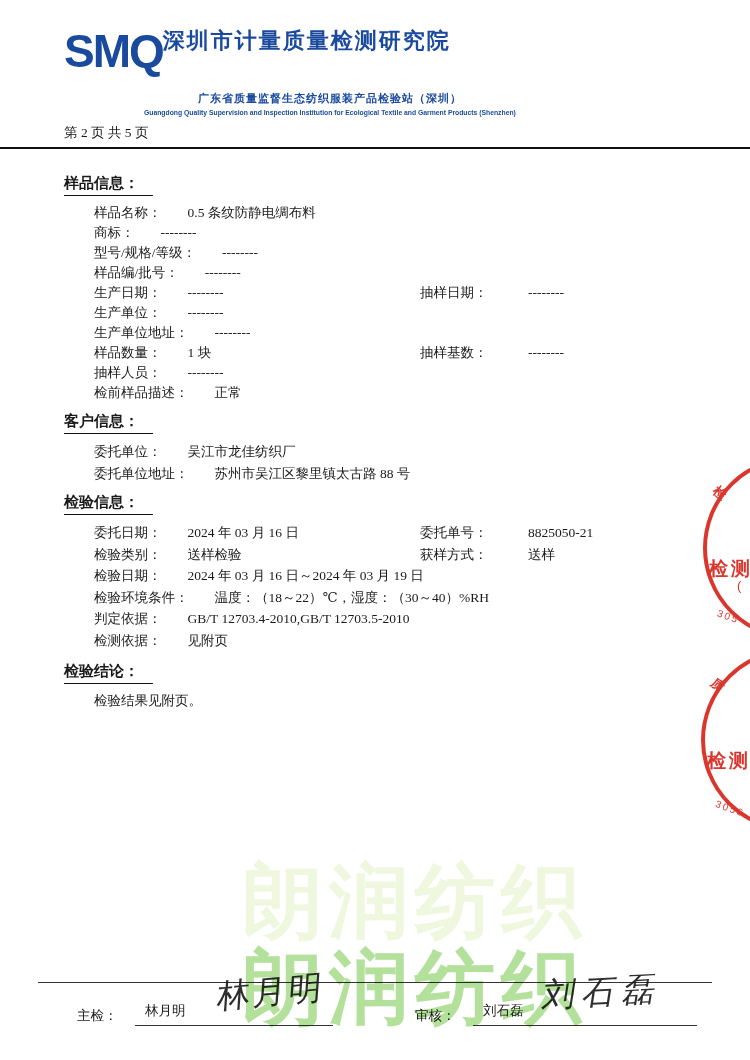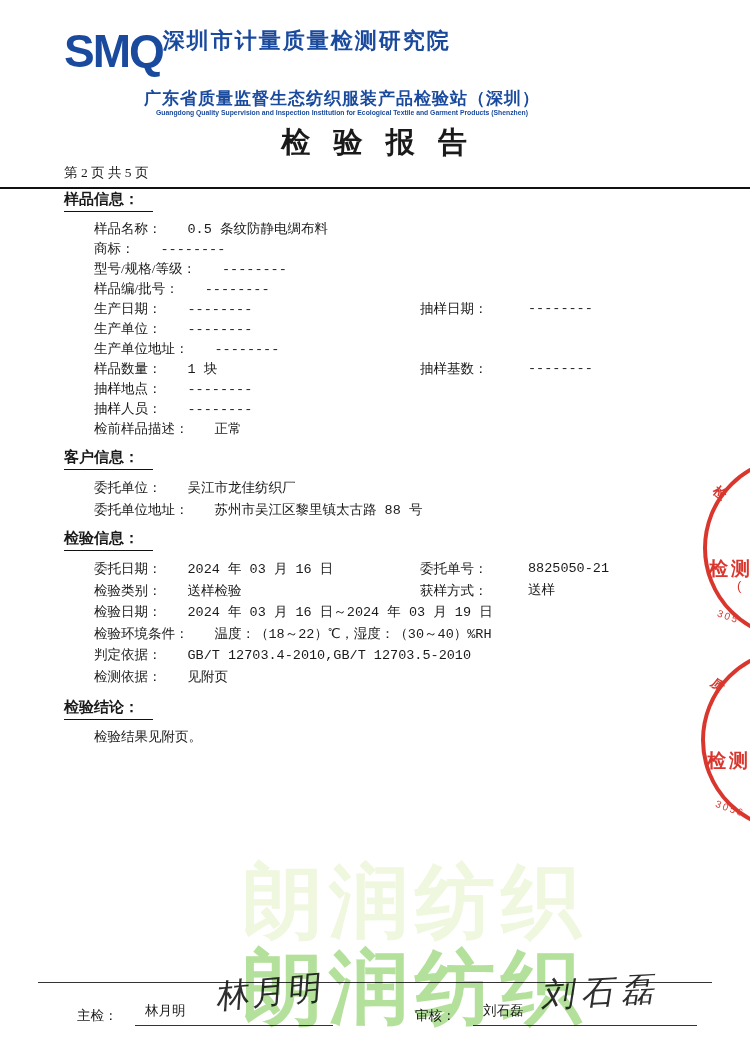--- a/index.html
+++ b/index.html
@@ -28,21 +28,21 @@
     font-family:"Liberation Sans","DejaVu Sans",sans-serif;font-weight:bold;
     font-size:22px;line-height:26px;color:#1a4a9d;letter-spacing:2px;
   }
   .org-en{
     font-family:"Liberation Sans","DejaVu Sans",sans-serif;font-weight:bold;
     font-size:10.5px;line-height:14px;color:#1a4a9d;
   }
   .station{margin:12px 0 0 144px;display:inline-block;text-align:center;}
   .station-cn{
     font-family:"Liberation Sans","DejaVu Sans",sans-serif;font-weight:bold;
-    font-size:17px;line-height:19px;color:#1a4a9d;letter-spacing:1px;
+    font-size:11px;line-height:19px;color:#1a4a9d;letter-spacing:1px;
   }
   .station-en{
     font-family:"Liberation Sans","DejaVu Sans",sans-serif;font-weight:bold;
     font-size:6.8px;line-height:9px;color:#1a4a9d;
   }
   .title{
     margin:6px 0 0 0;text-align:center;font-size:29px;font-weight:bold;
     letter-spacing:2px;word-spacing:12px;line-height:34px;
   }
   .meta{
@@ -51,29 +51,29 @@
   }
   .meta-left span{white-space:pre;}
   .rule{border-top:2px solid #111;margin-top:6px;}
   
   .content{position:relative;z-index:1;margin-left:64px;}
   .sec-heading{
     display:inline-block;margin:0;font-size:15px;font-weight:bold;line-height:20px;
     border-bottom:1.5px solid #111;padding:0 14px 2px 0;
   }
   .sec{margin-top:0;}
-  .sec-sample{}
+  .sec-sample{margin-top:24px;}
   .sec-customer{margin-top:8px;}
   .sec-inspection{margin-top:8px;}
   .sec-conclusion{margin-top:10px;}
   .rows{margin:7px 0 0 30px;}
   .row{position:relative;height:20px;font-size:13.5px;line-height:20px;white-space:nowrap;}
   .sec-customer .row,.sec-inspection .row{height:21.5px;line-height:21.5px;}
   .lbl{display:inline-block;}
-  .val{display:inline-block;margin-left:26px;font-family:Liberation Mono, monospace;}
+  .val{display:inline-block;margin-left:26px;}
   .p2{position:absolute;left:326px;top:0;}
   .p2v{position:absolute;left:408px;top:0;}
   .plain{margin-left:0;}
   
   .stamp{
     position:absolute;width:176px;height:176px;border:4px solid #d7281f;
     border-radius:50%;color:#d7281f;z-index:4;opacity:.93;
     font-family:"Liberation Sans","DejaVu Sans",sans-serif;
   }
   .stamp1{top:456px;left:703px;}
@@ -115,41 +115,39 @@
     <div class="logo-row">
       <div class="smq">SMQ</div>
       <div class="org-names">
         <div class="org-cn">深圳市计量质量检测研究院</div>
       </div>
     </div>
     <div class="station">
       <div class="station-cn">广东省质量监督生态纺织服装产品检验站（深圳）</div>
       <div class="station-en">Guangdong Quality Supervision and Inspection Institution for Ecological Textile and Garment Products (Shenzhen)</div>
     </div>
-    <h1 class="title">检 验 报 告</h1>
     <div class="meta">
       <div class="meta-right">第 2 页 共 5 页</div>
     </div>
     <div class="rule"></div>
   </div>
 
   <div class="content">
 
     <section class="sec sec-sample">
       <h2 class="sec-heading">样品信息：</h2>
       <div class="rows">
         <div class="row"><span class="lbl">样品名称：</span><span class="val">0.5 条纹防静电绸布料</span></div>
         <div class="row"><span class="lbl">商标：</span><span class="val">--------</span></div>
         <div class="row"><span class="lbl">型号/规格/等级：</span><span class="val">--------</span></div>
         <div class="row"><span class="lbl">样品编/批号：</span><span class="val">--------</span></div>
         <div class="row"><span class="lbl">生产日期：</span><span class="val">--------</span><span class="lbl p2">抽样日期：</span><span class="val p2v">--------</span></div>
         <div class="row"><span class="lbl">生产单位：</span><span class="val">--------</span></div>
         <div class="row"><span class="lbl">生产单位地址：</span><span class="val">--------</span></div>
         <div class="row"><span class="lbl">样品数量：</span><span class="val">1 块</span><span class="lbl p2">抽样基数：</span><span class="val p2v">--------</span></div>
-        <div class="row"><span class="lbl">抽样地点：</span><span class="val">--------</span></div>
         <div class="row"><span class="lbl">抽样人员：</span><span class="val">--------</span></div>
         <div class="row"><span class="lbl">检前样品描述：</span><span class="val">正常</span></div>
       </div>
     </section>
 
     <section class="sec sec-customer">
       <h2 class="sec-heading">客户信息：</h2>
       <div class="rows">
         <div class="row"><span class="lbl">委托单位：</span><span class="val">吴江市龙佳纺织厂</span></div>
         <div class="row"><span class="lbl">委托单位地址：</span><span class="val">苏州市吴江区黎里镇太古路 88 号</span></div>

